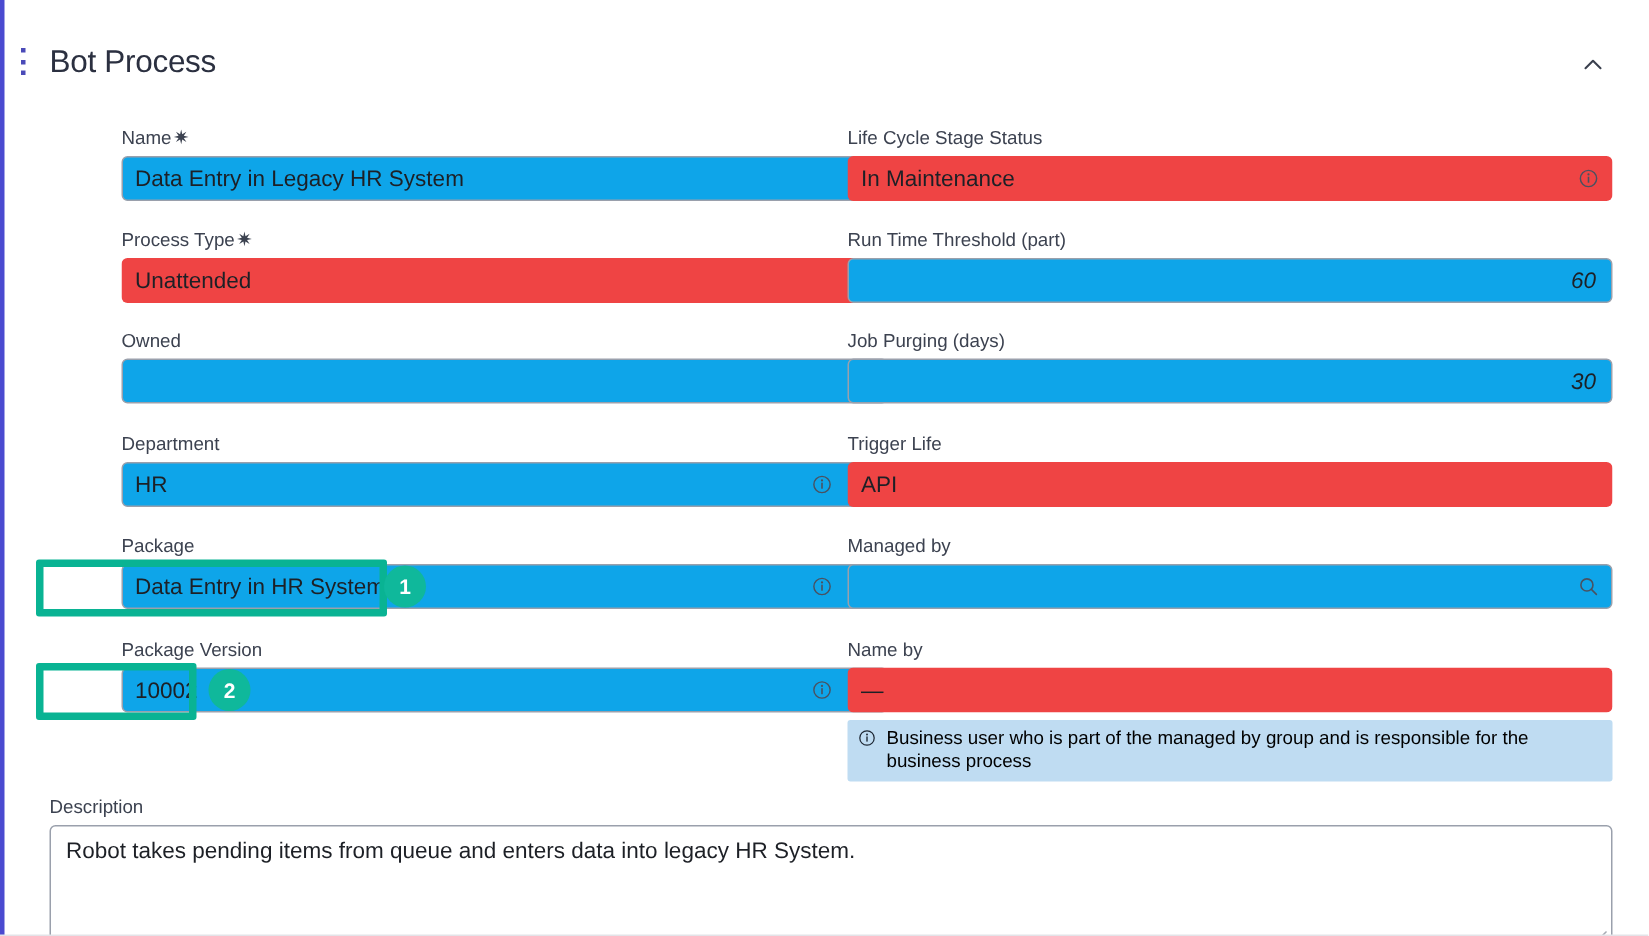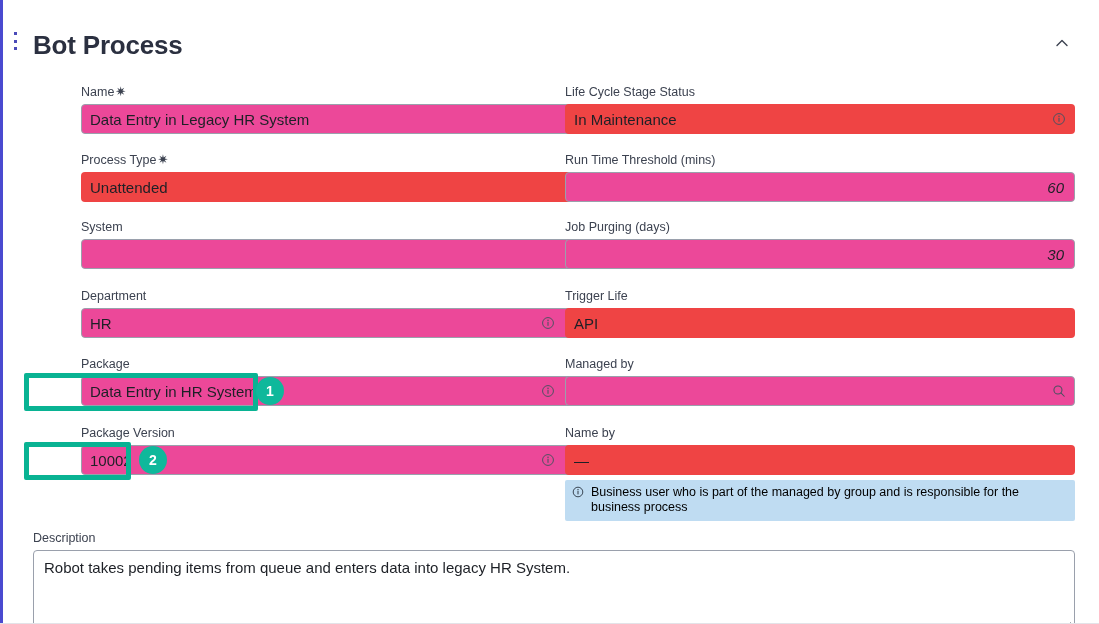--- a/index.html
+++ b/index.html
@@ -44,22 +44,22 @@
     align-items: center;
   }
   #drag-handle-icon i {
     display: block;
     width: 3px; height: 3px;
     background: #4a4ab8;
   }
   #panel-title {
     position: absolute;
     left: 33px; top: 30px;
-    font-size: 26px;
-    font-weight: bold;
+    font-size: 21px;
+    font-weight: normal;
     letter-spacing: -0.2px;
     color: #2b3040;
     white-space: nowrap;
   }
   #collapse-toggle {
     position: absolute;
     right: 24px; top: 30px;
     width: 26px; height: 26px;
     display: flex; align-items: center; justify-content: center;
     cursor: pointer;
@@ -80,21 +80,21 @@
     font-size: 13px;
     color: #3c4250;
     padding-left: 1px;
   }
 
   .ctrl {
     position: relative;
     height: 30px;
     border: 1px solid #9aa0ac;
     border-radius: 4px;
-    background: #ec4899;
+    background: #0ea5e9;
     display: flex;
     align-items: center;
     padding: 0 8px;
     font-size: 15px;
     color: #1d2026;
   }
   .ctrl.disabled {
     background: #ef4444;
     border: 1px solid transparent;
     color: #1d2026;
@@ -196,21 +196,21 @@
 <div class="col-left" style="top:152px">
   <div class="field-label">
     <span>Process Type</span><span class="req-star">✷</span>
   </div>
   <div class="ctrl disabled">
     <span class="val">Unattended</span>
   </div>
 </div>
 
 <div class="col-left" style="top:219px">
-  <div class="field-label">System</div>
+  <div class="field-label">Owned</div>
   <div class="ctrl num">
     <span class="val">1</span>
   </div>
 </div>
 
 <div class="col-left" style="top:288px">
   <div class="field-label">Department</div>
   <div class="ctrl">
     <span class="val">HR</span>
     <span class="adorn">
@@ -285,21 +285,21 @@
             <circle cx="8" cy="8" r="6.2" fill="none" stroke="#4a5160" stroke-width="1.1"></circle>
             <circle cx="8" cy="4.9" r="0.85" fill="#4a5160"></circle>
             <rect x="7.4" y="6.6" width="1.2" height="4.6" fill="#4a5160"></rect>
           </svg>
       </span>
     </span>
   </div>
 </div>
 
 <div class="col-right" style="top:152px">
-  <div class="field-label">Run Time Threshold (mins)</div>
+  <div class="field-label">Run Time Threshold (part)</div>
   <div class="ctrl num">
     <span class="val">60</span>
   </div>
 </div>
 
 <div class="col-right" style="top:219px">
   <div class="field-label">Job Purging (days)</div>
   <div class="ctrl num">
     <span class="val">30</span>
   </div>

